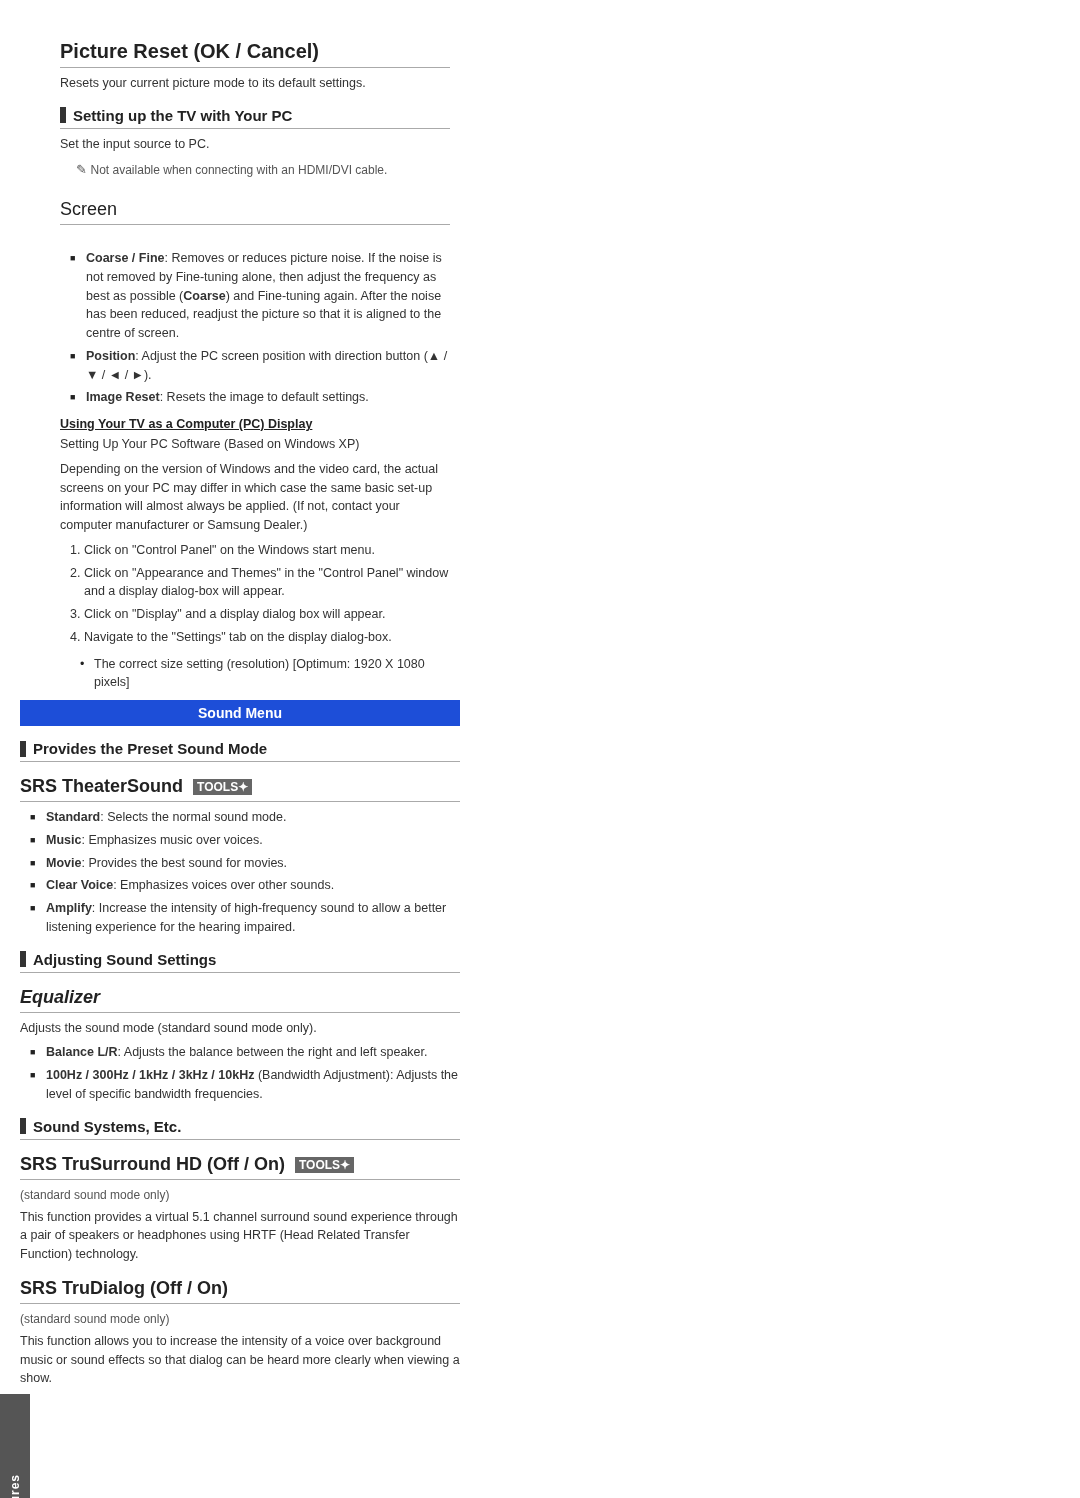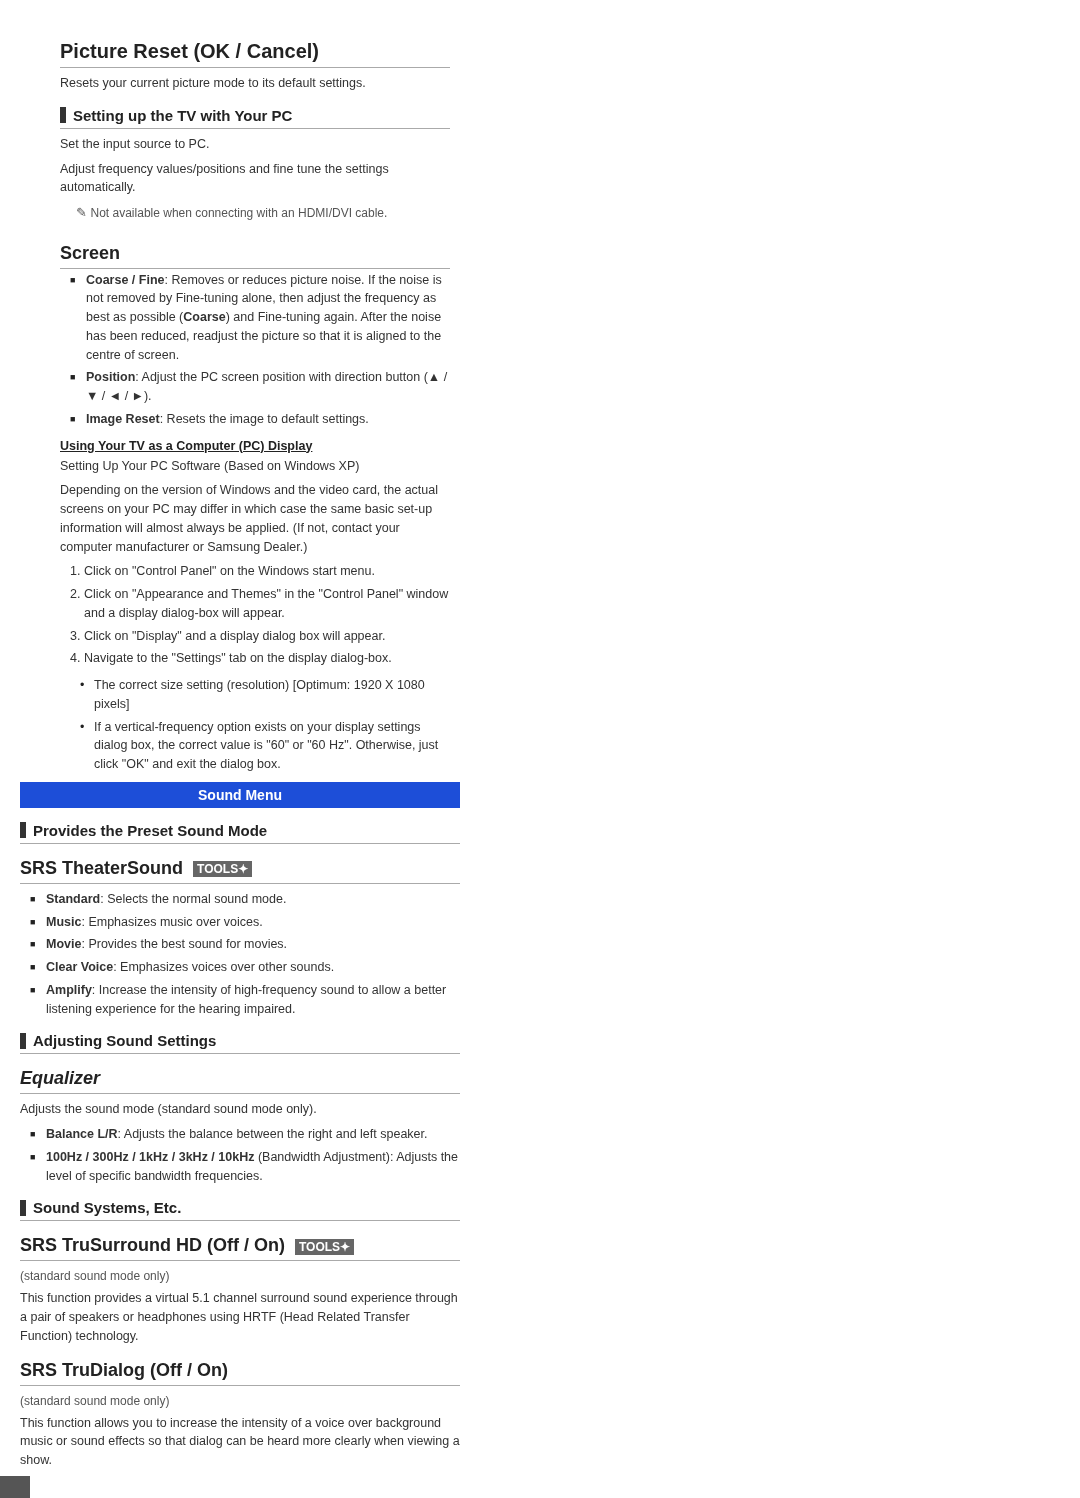--- a/index.html
+++ b/index.html
@@ -209,22 +209,22 @@
     .srs-title {
       font-size: 18px;
       font-weight: bold;
       margin-bottom: 6px;
       margin-top: 14px;
       border-bottom: 1px solid #aaa;
       padding-bottom: 4px;
     }
     .screen-title {
       font-size: 18px;
-      font-weight: bold;
-      margin-bottom: 2px;
+      font-weight: normal;
+      margin-bottom: 24px;
       margin-top: 14px;
       border-bottom: 1px solid #aaa;
       padding-bottom: 4px;
     }
     .equalizer-title {
       font-size: 18px;
       font-weight: bold;
       margin-bottom: 6px;
       margin-top: 14px;
       border-bottom: 1px solid #aaa;
@@ -253,21 +253,20 @@
 
       <div>
         <div class="heading-with-bar">
           <div class="blue-bar"></div>
           <span class="heading-with-bar-text">Setting up the TV with Your PC</span>
         </div>
         <p>Set the input source to PC.</p>
       </div>
 
       <div>
-        <p>Adjust frequency values/positions and fine tune the settings automatically.</p>
         <p class="note">Not available when connecting with an HDMI/DVI cable.</p>
       </div>
 
       <div>
         <div class="screen-title">Screen</div>
         <ul class="bullet-list">
           <li><b>Coarse / Fine</b>: Removes or reduces picture noise. If the noise is not removed by Fine-tuning alone, then adjust the frequency as best as possible (<b>Coarse</b>) and Fine-tuning again. After the noise has been reduced, readjust the picture so that it is aligned to the centre of screen.</li>
           <li><b>Position</b>: Adjust the PC screen position with direction button (▲ / ▼ / ◄ / ►).</li>
           <li><b>Image Reset</b>: Resets the image to default settings.</li>
         </ul>
@@ -277,21 +276,20 @@
           <p>Setting Up Your PC Software (Based on Windows XP)</p>
           <p>Depending on the version of Windows and the video card, the actual screens on your PC may differ in which case the same basic set-up information will almost always be applied. (If not, contact your computer manufacturer or Samsung Dealer.)</p>
           <ol class="numbered-list">
             <li>Click on "Control Panel" on the Windows start menu.</li>
             <li>Click on "Appearance and Themes" in the "Control Panel" window and a display dialog-box will appear.</li>
             <li>Click on "Display" and a display dialog box will appear.</li>
             <li>Navigate to the "Settings" tab on the display dialog-box.</li>
           </ol>
           <ul class="dot-list">
             <li>The correct size setting (resolution) [Optimum: 1920 X 1080 pixels]</li>
-            <li>If a vertical-frequency option exists on your display settings dialog box, the correct value is "60" or "60 Hz". Otherwise, just click "OK" and exit the dialog box.</li>
           </ul>
         </div>
       </div>
     </div>
 
     <div class="right-column">
 
       <div class="sound-menu-header">Sound Menu</div>
 
       <div>

